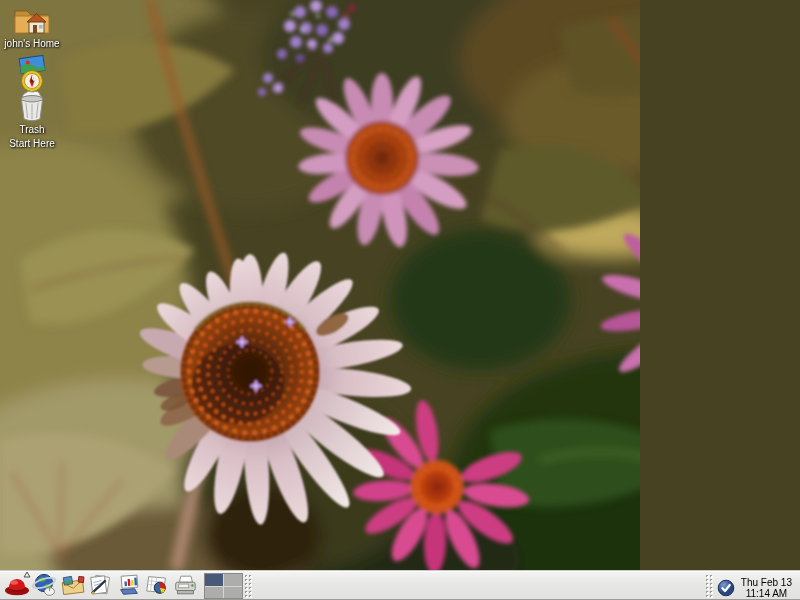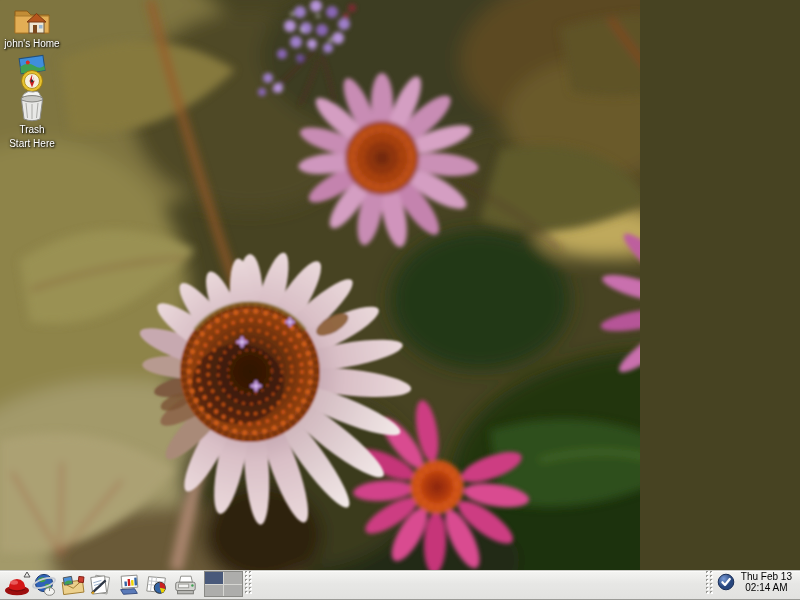--- a/index.html
+++ b/index.html
@@ -11,21 +11,21 @@
   .dicon{position:absolute;left:0;width:64px;display:flex;flex-direction:column;
     align-items:center;cursor:default;}
   .dicon .glyph{display:block;}
   .dicon .lbl{margin-top:2px;font-size:10px;color:#fff;text-align:center;line-height:11px;
     text-shadow:1px 1px 2px rgba(0,0,0,.95),0 0 3px rgba(0,0,0,.8);white-space:nowrap;}
   
   .panel{position:absolute;left:0;bottom:0;width:800px;height:30px;
     background:linear-gradient(#f4f4f2,#e7e7e5 45%,#e2e2e0);
     border-top:1px solid #c9c9c5;box-shadow:inset 0 1px 0 #fbfbf9;
     border-bottom:1px solid #9a9a96;
-    display:flex;align-items:flex-start;padding:0 5px 0 3px;}
+    display:flex;align-items:flex-end;padding:0 5px 0 3px;}
   .launcher{width:28px;height:28px;border:none;background:transparent;padding:1px;
     display:flex;align-items:center;justify-content:center;position:relative;cursor:pointer;}
   .menu-arrow{position:absolute;top:0;right:0;}
   .wsw{width:39px;height:26px;margin-left:5px;border:1px solid #8a8a86;
     background:#d6d6d2;display:grid;grid-template-columns:1fr 1fr;grid-template-rows:1fr 1fr;
     gap:1px;padding:0;cursor:pointer;}
   .wsw .cell{background:#adadab;}
   .wsw .cell.active{background:#49597a;}
   .handle{width:7px;height:24px;margin:0 2px;
     background-image:radial-gradient(circle at 2px 2px,#fdfdfd 1px,transparent 1.2px),
@@ -420,15 +420,15 @@
             <stop offset="100%" stop-color="#28477e"></stop>
           </radialGradient>
         </defs>
       <circle cx="9" cy="9" r="7.8" fill="url(#updG)" stroke="#1c3058"></circle>
       <path d="M5.4,9.2 L8,12 L12.8,6" fill="none" stroke="#ffffff" stroke-width="2.2" stroke-linecap="round" stroke-linejoin="round"></path>
     </svg>
   </button>
 
   <div class="clock">
     <div>Thu Feb 13</div>
-    <div>02:14 AM</div>
+    <div>11:14 AM</div>
   </div>
 </div>
 
 </body></html>

